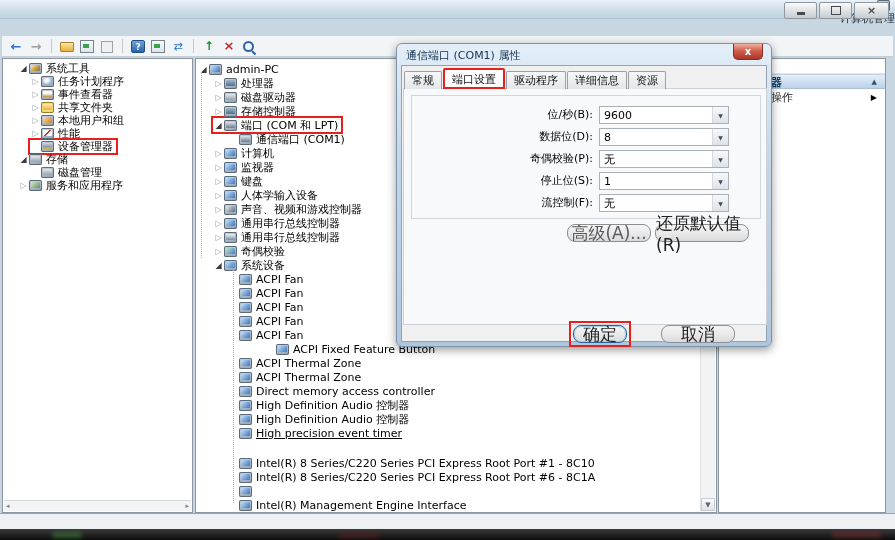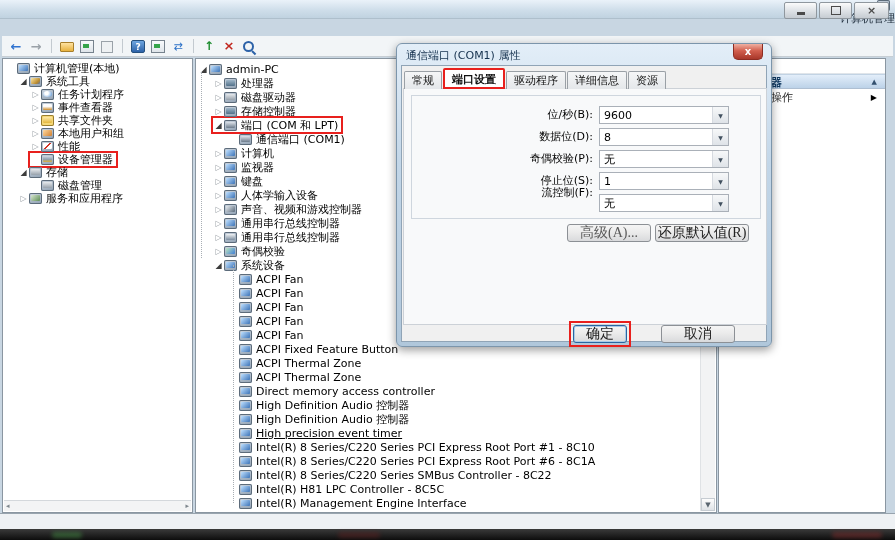--- a/index.html
+++ b/index.html
@@ -113,31 +113,31 @@
     background:linear-gradient(#e3eef8,#c2d6e8 40%,#b0c7db);border:1px solid #7c95ab;border-radius:6px;
     box-shadow:0 3px 10px rgba(0,0,0,.40);box-sizing:border-box;}
   .dtitle{position:absolute;left:9px;top:4px;font-size:11px;color:#15314e;}
   .dclose{position:absolute;left:336px;top:0px;width:30px;height:16px;border:1px solid #8c2c22;border-top:none;
     border-radius:0 0 5px 5px;background:linear-gradient(#f0b0a2,#d25f4e 45%,#a8372a);
     color:#fff;font-size:10px;font-weight:bold;text-align:center;line-height:15px;box-sizing:border-box;}
   .dbody{position:absolute;left:4px;top:21px;right:4px;bottom:4px;background:#f0f0f0;border:1px solid #90a4b6;}
   .tabstrip{position:absolute;left:7px;top:24px;height:21px;display:flex;align-items:flex-end;z-index:3;}
   .tab{height:18px;line-height:18px;padding:0 7px;font-size:11px;color:#111;margin-right:1px;
     background:linear-gradient(#f5f6f7,#e4e7ea);border:1px solid #9aa0a6;border-bottom:none;border-radius:2px 2px 0 0;box-sizing:border-box;}
-  .tab.active{height:21px;line-height:19px;background:#fff;border:2px solid #e8201d;font-weight:bold;}
+  .tab.active{height:21px;line-height:19px;background:#fff;border:2px solid #e8201d;font-weight:normal;}
   .tabpage{position:absolute;left:6px;top:44px;width:364px;height:237px;background:#f8f9fa;border:1px solid #ccd1d7;box-sizing:border-box;z-index:2;}
   .groupbox{position:absolute;left:14px;top:51px;width:348px;height:122px;border:1px solid #cfd6de;z-index:3;}
   .frow-label{position:absolute;left:20px;width:176px;height:18px;line-height:18px;text-align:right;font-size:11px;color:#000;z-index:4;}
   .combo{position:absolute;left:202px;width:130px;height:18px;background:#fff;border:1px solid #aab0b8;
     display:flex;align-items:center;box-sizing:border-box;z-index:4;}
   .cval{flex:1;padding-left:4px;font-size:11px;color:#000;}
   .carr{width:15px;height:100%;border-left:1px solid #d6dae0;background:linear-gradient(#f7f8f9,#dfe3e8);
     display:flex;align-items:center;justify-content:center;font-size:6px;color:#41505f;}
-  .btn{position:absolute;font-size:14px;color:#222;display:flex;align-items:center;justify-content:center;
-    background:linear-gradient(#f5f5f5,#ebebeb 45%,#d9dadc);border:1px solid #8c9095;border-radius:3px;box-sizing:border-box;z-index:5;font-family:Liberation Serif, serif;}
+  .btn{position:absolute;font-size:17px;color:#222;display:flex;align-items:center;justify-content:center;
+    background:linear-gradient(#f5f5f5,#ebebeb 45%,#d9dadc);border:1px solid #8c9095;border-radius:8px;box-sizing:border-box;z-index:5;}
   .btn-adv{left:170px;top:180px;width:84px;height:18px;color:#5a5a5a;}
   .btn-restore{left:258px;top:180px;width:94px;height:18px;}
   .okwrap{position:absolute;left:172px;top:277px;width:62px;height:26px;border:2px solid #e8201d;
     display:flex;align-items:center;justify-content:center;box-sizing:border-box;z-index:6;}
   .btn-ok{position:static;width:54px;height:18px;border:1px solid #2a65a0;box-shadow:inset 0 0 0 1px #a9cbe8;}
   .btn-cancel{left:264px;top:281px;width:74px;height:18px;}
 </style>
 </head>
 <body>
 
@@ -172,28 +172,20 @@
       <span class="tbi g-sync"></span>
       <span class="tsep"></span>
       <span class="tbi g-update"></span>
       <span class="tbi g-uninstall"></span>
       <span class="tbi g-scan"></span>
     </div>
 
   <div class="panel lpanel">
     <div id="sidetree">
         <div class="trow" style="height: 13px;">
-          <span class="tsp" style="width: 3px;"></span>
-          <span class="rwrap">
-            <span class="arr none"></span>
-            <span class="icn i-computer"></span>
-            <span class="tlbl">计算机管理(本地)</span>
-          </span>
-        </div>
-        <div class="trow" style="height: 13px;">
           <span class="tsp" style="width: 15px;"></span>
           <span class="rwrap">
             <span class="arr expanded">◢</span>
             <span class="icn i-tools"></span>
             <span class="tlbl">系统工具</span>
           </span>
         </div>
         <div class="trow" style="height: 13px;">
           <span class="tsp" style="width: 27px;"></span>
           <span class="rwrap">
@@ -428,21 +420,21 @@
           </span>
         </div>
         <div class="trow" style="height: 14px;">
           <span class="tsp" style="width: 32px;"></span>
           <span class="rwrap">
             <span class="arr leaf"></span>
             <span class="icn i-dev"></span>
             <span class="tlbl">ACPI Fan</span>
           </span>
         </div>
-        <div class="trow" style="height: 14px;">
+        <div class="trow" style="height: 14px; padding-left: 37px;">
           <span class="tsp" style="width: 32px;"></span>
           <span class="rwrap">
             <span class="arr leaf"></span>
             <span class="icn i-dev"></span>
             <span class="tlbl">ACPI Fixed Feature Button</span>
           </span>
         </div>
         <div class="trow" style="height: 14px;">
           <span class="tsp" style="width: 32px;"></span>
           <span class="rwrap">
@@ -484,50 +476,41 @@
           </span>
         </div>
         <div class="trow" style="height: 14px; text-decoration: underline;">
           <span class="tsp" style="width: 32px;"></span>
           <span class="rwrap">
             <span class="arr leaf"></span>
             <span class="icn i-dev"></span>
             <span class="tlbl">High precision event timer</span>
           </span>
         </div>
-        <div class="trow" style="height: 14px;">
+        <div class="trow" style="height: 14px; margin-top: 16px;">
           <span class="tsp" style="width: 32px;"></span>
           <span class="rwrap">
             <span class="arr leaf"></span>
             <span class="icn i-dev"></span>
             <span class="tlbl">Intel(R) 8 Series/C220 Series PCI Express Root Port #1 - 8C10</span>
           </span>
         </div>
         <div class="trow" style="height: 14px;">
           <span class="tsp" style="width: 32px;"></span>
           <span class="rwrap">
             <span class="arr leaf"></span>
             <span class="icn i-dev"></span>
             <span class="tlbl">Intel(R) 8 Series/C220 Series PCI Express Root Port #6 - 8C1A</span>
           </span>
         </div>
         <div class="trow" style="height: 14px;">
           <span class="tsp" style="width: 32px;"></span>
           <span class="rwrap">
             <span class="arr leaf"></span>
             <span class="icn i-dev"></span>
-            <span class="tlbl">Intel(R) 8 Series/C220 Series SMBus Controller - 8C22</span>
-          </span>
-        </div>
-        <div class="trow" style="height: 14px;">
-          <span class="tsp" style="width: 32px;"></span>
-          <span class="rwrap">
-            <span class="arr leaf"></span>
-            <span class="icn i-dev"></span>
-            <span class="tlbl">Intel(R) H81 LPC Controller - 8C5C</span>
           </span>
         </div>
         <div class="trow" style="height: 14px;">
           <span class="tsp" style="width: 32px;"></span>
           <span class="rwrap">
             <span class="arr leaf"></span>
             <span class="icn i-dev"></span>
             <span class="tlbl">Intel(R) Management Engine Interface</span>
           </span>
         </div>
@@ -588,21 +571,21 @@
         <div class="frow-label" style="top: 106px;">奇偶校验(P):</div>
         <div class="combo" style="top: 106px;">
           <span class="cval">无</span>
           <span class="carr">▼</span>
         </div>
         <div class="frow-label" style="top: 128px;">停止位(S):</div>
         <div class="combo" style="top: 128px;">
           <span class="cval">1</span>
           <span class="carr">▼</span>
         </div>
-        <div class="frow-label" style="top: 140px;">流控制(F):</div>
+        <div class="frow-label" style="top: 150px;">流控制(F):</div>
         <div class="combo" style="top: 150px;">
           <span class="cval">无</span>
           <span class="carr">▼</span>
         </div>
       </div>
     <div class="btn btn-adv">高级(A)...</div>
     <div class="btn btn-restore">还原默认值(R)</div>
     <div class="okwrap">
       <div class="btn btn-ok">确定</div>
     </div>

